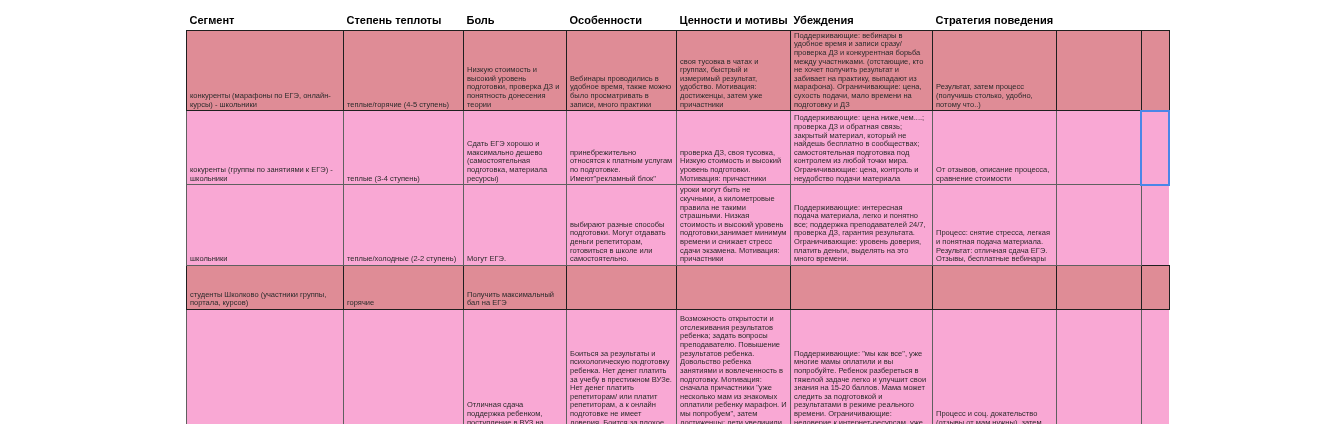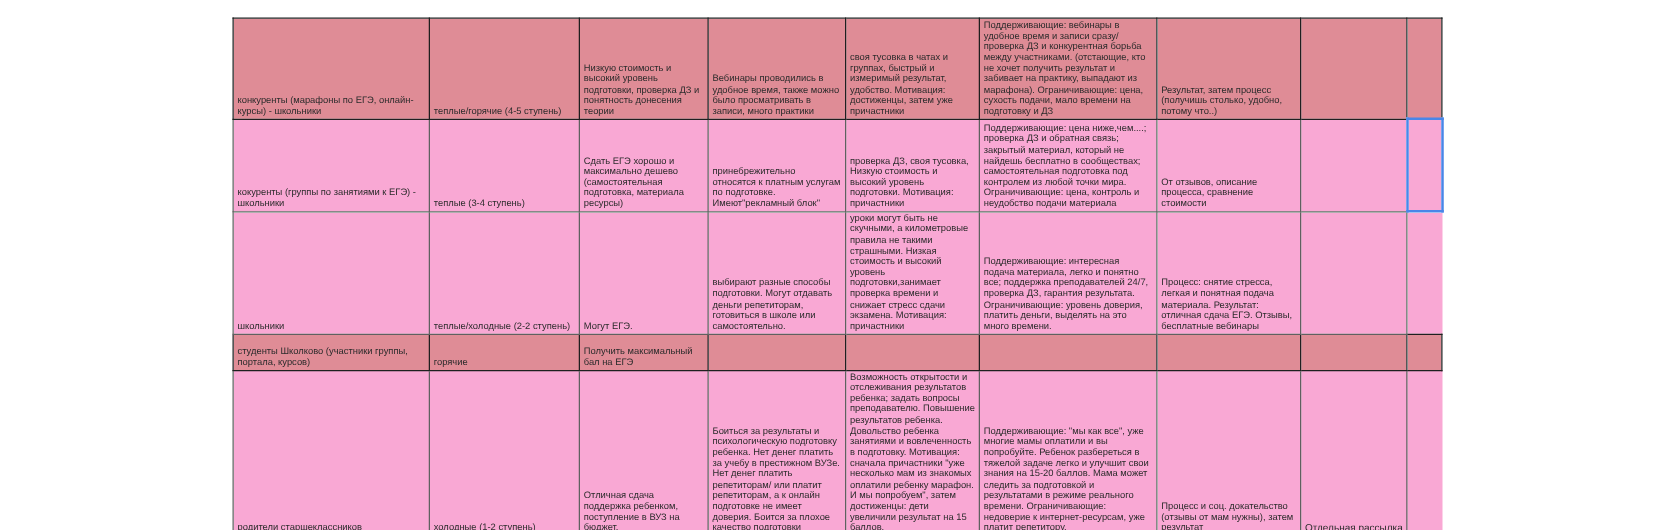--- a/index.html
+++ b/index.html
@@ -29,20 +29,31 @@
         <col style="width:103px">
       <col style="width:110px">
         <col style="width:107px">
         <col style="width:142px">
       <col style="width:115px">
         <col style="width:52px">
         <col style="width:28px">
     </colgroup>
 
     <tbody>
+        <tr class="hdr" style="height:16px">
+      <td>Сегмент</td>
+      <td>Степень теплоты</td>
+      <td>Боль</td>
+      <td>Особенности</td>
+      <td>Ценности и мотивы</td>
+      <td>Убеждения</td>
+      <td>Стратегия поведения</td>
+      <td></td>
+      <td></td>
+    </tr>
 
     <tr class="body pink" style="height:72px">
       <td>конкуренты (марафоны по ЕГЭ, онлайн-курсы) - школьники</td>
       <td>теплые/горячие (4-5 ступень)</td>
       <td>Низкую стоимость и высокий уровень подготовки, проверка ДЗ и понятность донесения теории</td>
       <td>Вебинары проводились в удобное время, также можно было просматривать в записи, много практики</td>
       <td>своя тусовка в чатах и группах, быстрый и измеримый результат, удобство. Мотивация: достиженцы, затем уже причастники</td>
       <td>Поддерживающие: вебинары в удобное время и записи сразу/ проверка ДЗ и конкурентная борьба между участниками. (отстающие, кто не хочет получить результат и забивает на практику, выпадают из марафона). Ограничивающие: цена, сухость подачи, мало времени на подготовку и ДЗ</td>
       <td>Результат, затем процесс (получишь столько, удобно, потому что..)</td>
       <td></td>
@@ -59,28 +70,28 @@
       <td>От отзывов, описание процесса, сравнение стоимости</td>
       <td></td>
       <td class="sel"></td>
     </tr>
 
     <tr class="body" style="height:79px">
       <td>школьники</td>
       <td>теплые/холодные (2-2 ступень)</td>
       <td>Могут ЕГЭ.</td>
       <td>выбирают разные способы подготовки. Могут отдавать деньги репетиторам, готовиться в школе или самостоятельно.</td>
-      <td>уроки могут быть не скучными, а километровые правила не такими страшными. Низкая стоимость и высокий уровень подготовки,занимает проверка времени и снижает стресс сдачи экзамена. Мотивация: причастники</td>
+      <td>уроки могут быть не скучными, а километровые правила не такими страшными. Низкая стоимость и высокий уровень подготовки,занимает минимум времени и снижает стресс сдачи экзамена. Мотивация: причастники</td>
       <td>Поддерживающие: интересная подача материала, легко и понятно все; поддержка преподавателей 24/7, проверка ДЗ, гарантия результата. Ограничивающие: уровень доверия, платить деньги, выделять на это много времени.</td>
       <td>Процесс: снятие стресса, легкая и понятная подача материала. Результат: отличная сдача ЕГЭ. Отзывы, бесплатные вебинары</td>
       <td></td>
       <td class="noborder"></td>
     </tr>
 
-    <tr class="body pink" style="height:29px">
+    <tr class="body pink" style="height:44px">
       <td>студенты Школково (участники группы, портала, курсов)</td>
       <td>горячие</td>
       <td>Получить максимальный бал на ЕГЭ</td>
       <td></td>
       <td></td>
       <td></td>
       <td></td>
       <td></td>
       <td></td>
     </tr>

